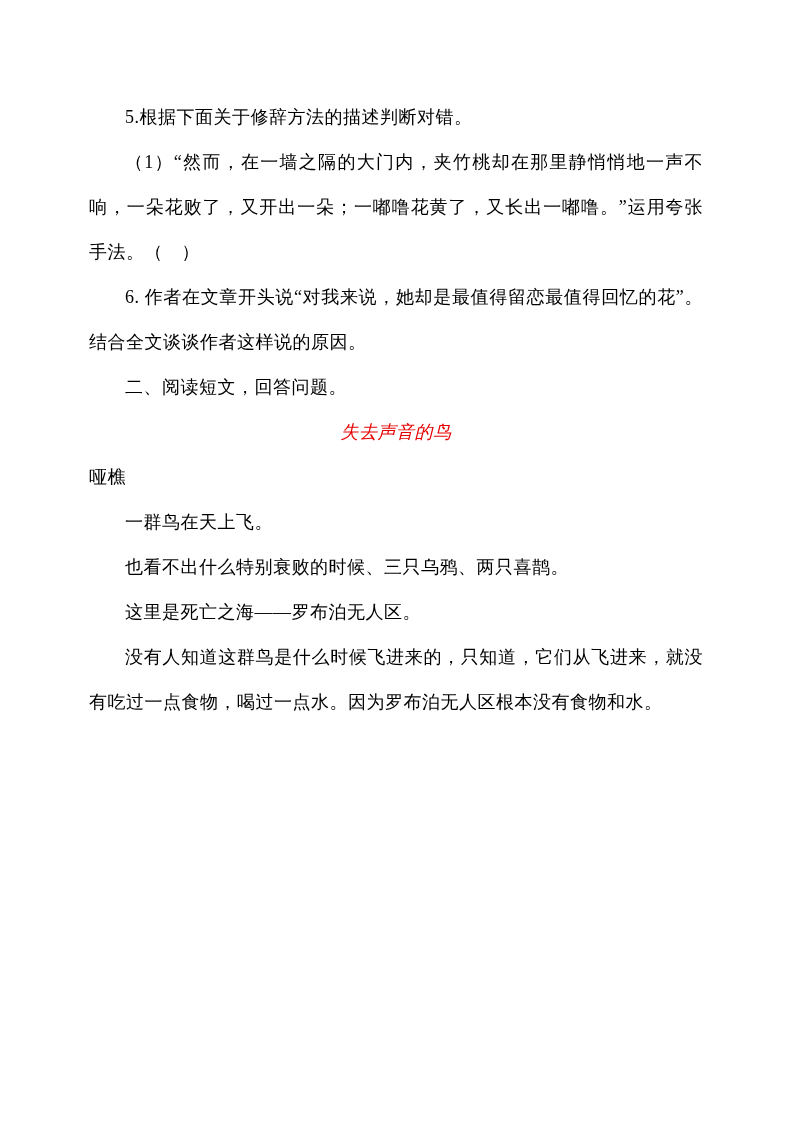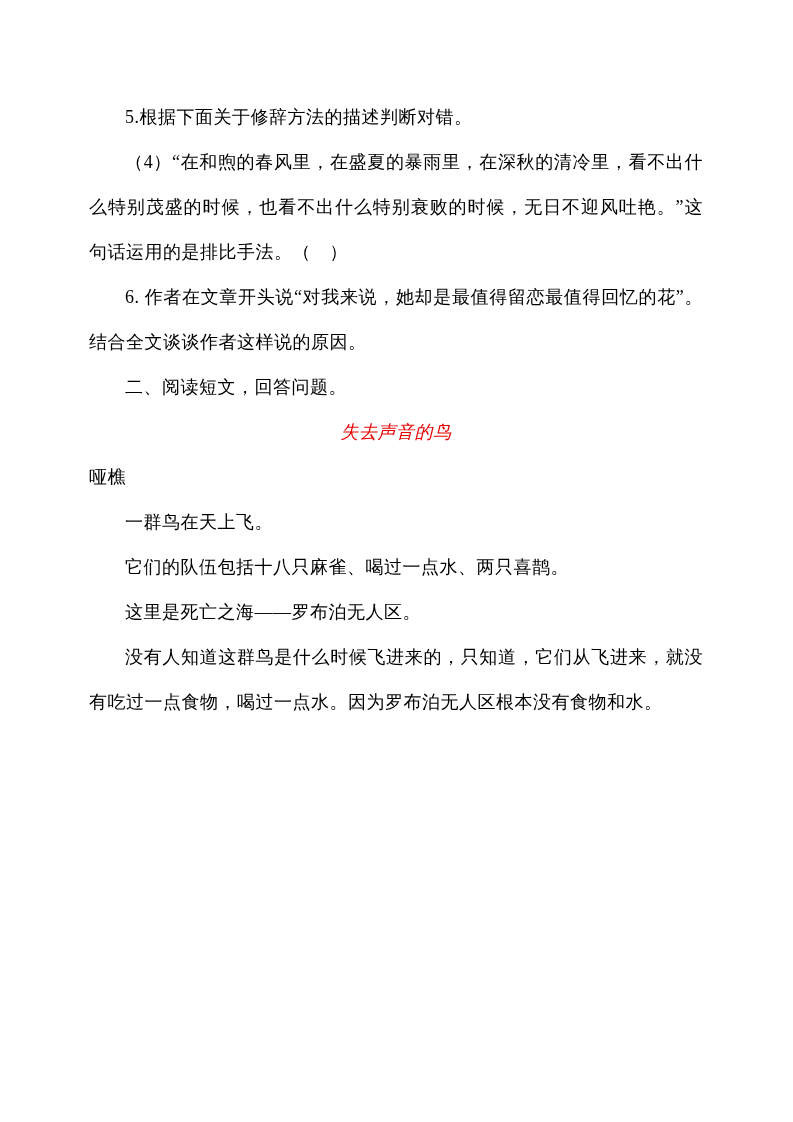--- a/index.html
+++ b/index.html
@@ -45,36 +45,36 @@
   }
 </style>
 </head>
 <body>
 
 <div class="page">
   <div class="doc">
 
     <p class="indent">5.根据下面关于修辞方法的描述判断对错。</p>
 
+    <p class="indent">（1）“然而，在一墙之隔的大门内，夹竹桃却在那里静悄悄地一声不响，一朵花败了，又开出一朵；一嘟噜花黄了，又长出一嘟噜。”运用夸张手法。（　）</p>
 
 
 
-    <p class="indent">（4）“在和煦的春风里，在盛夏的暴雨里，在深秋的清冷里，看不出什么特别茂盛的时候，也看不出什么特别衰败的时候，无日不迎风吐艳。”这句话运用的是排比手法。（　）</p>
 
     <p class="indent">6. 作者在文章开头说“对我来说，她却是最值得留恋最值得回忆的花”。结合全文谈谈作者这样说的原因。</p>
 
     <p class="indent">二、阅读短文，回答问题。</p>
 
     <p class="reading-title">失去声音的鸟</p>
 
     <p class="reading-author">哑樵</p>
 
     <p class="indent">一群鸟在天上飞。</p>
 
-    <p class="indent">它们的队伍包括十八只麻雀、喝过一点水、两只喜鹊。</p>
+    <p class="indent">也看不出什么特别衰败的时候、三只乌鸦、两只喜鹊。</p>
 
 
     <p class="indent">这里是死亡之海——罗布泊无人区。</p>
 
     <p class="indent">没有人知道这群鸟是什么时候飞进来的，只知道，它们从飞进来，就没有吃过一点食物，喝过一点水。因为罗布泊无人区根本没有食物和水。</p>
 
   </div>
 </div>
 
 </body></html>

